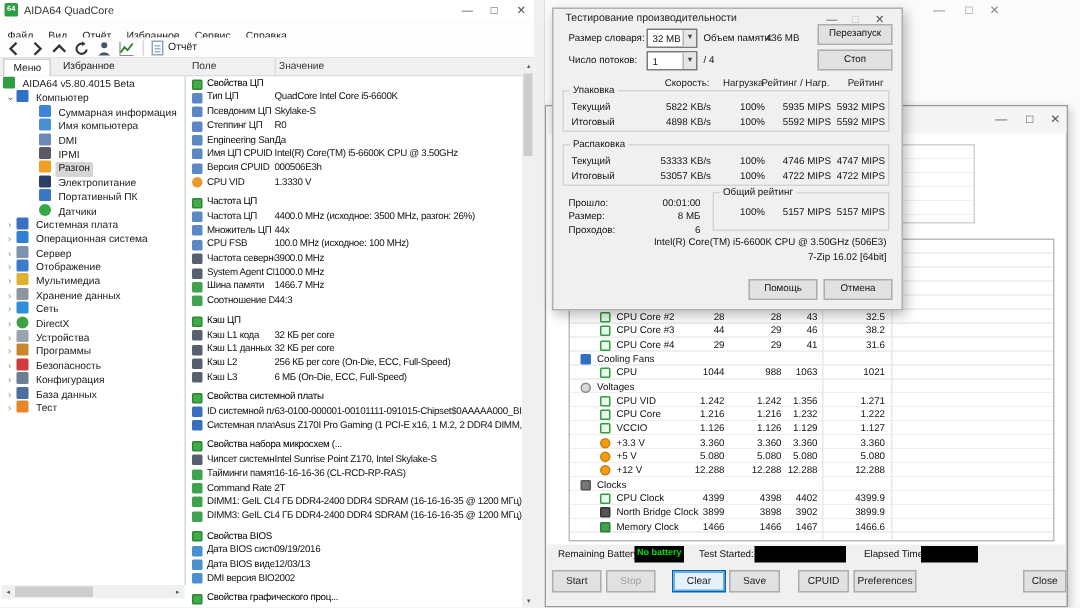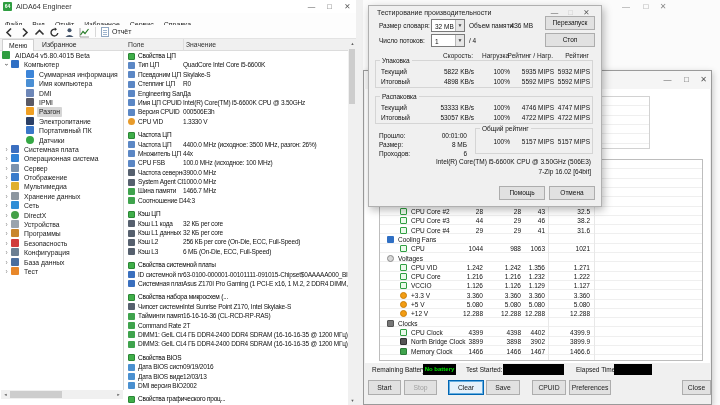--- a/index.html
+++ b/index.html
@@ -290,21 +290,21 @@
         <div class="sb-btn sb-save">Save</div>
         <div class="sb-btn sb-cpuid">CPUID</div>
         <div class="sb-btn sb-preferences">Preferences</div>
         <div class="sb-btn sb-close">Close</div>
       </div>
   </div>
 
   <div id="mainwin">
     <div id="mw-titlebar">
       <div id="mw-appicon">64</div>
-      <span id="mw-title">AIDA64 Engineer</span>
+      <span id="mw-title">AIDA64 QuadCore</span>
       <span class="mcap" style="left:303px">—</span>
       <span class="mcap" style="left:321px">□</span>
       <span class="mcap" style="left:339px">✕</span>
     </div>
     <div id="menubar"><span class="menu-item">Файл</span><span class="menu-item">Вид</span><span class="menu-item">Отчёт</span><span class="menu-item">Избранное</span><span class="menu-item">Сервис</span><span class="menu-item">Справка</span></div>
     <div id="toolbar">
       <svg class="tb-ic" style="left:4px" viewBox="0 0 11 11">
           <path d="M7 1.5 L3 5.5 L7 9.5" stroke="#333" stroke-width="1.6" fill="none"></path>
         </svg>
       <svg class="tb-ic" style="left:19px" viewBox="0 0 11 11">

